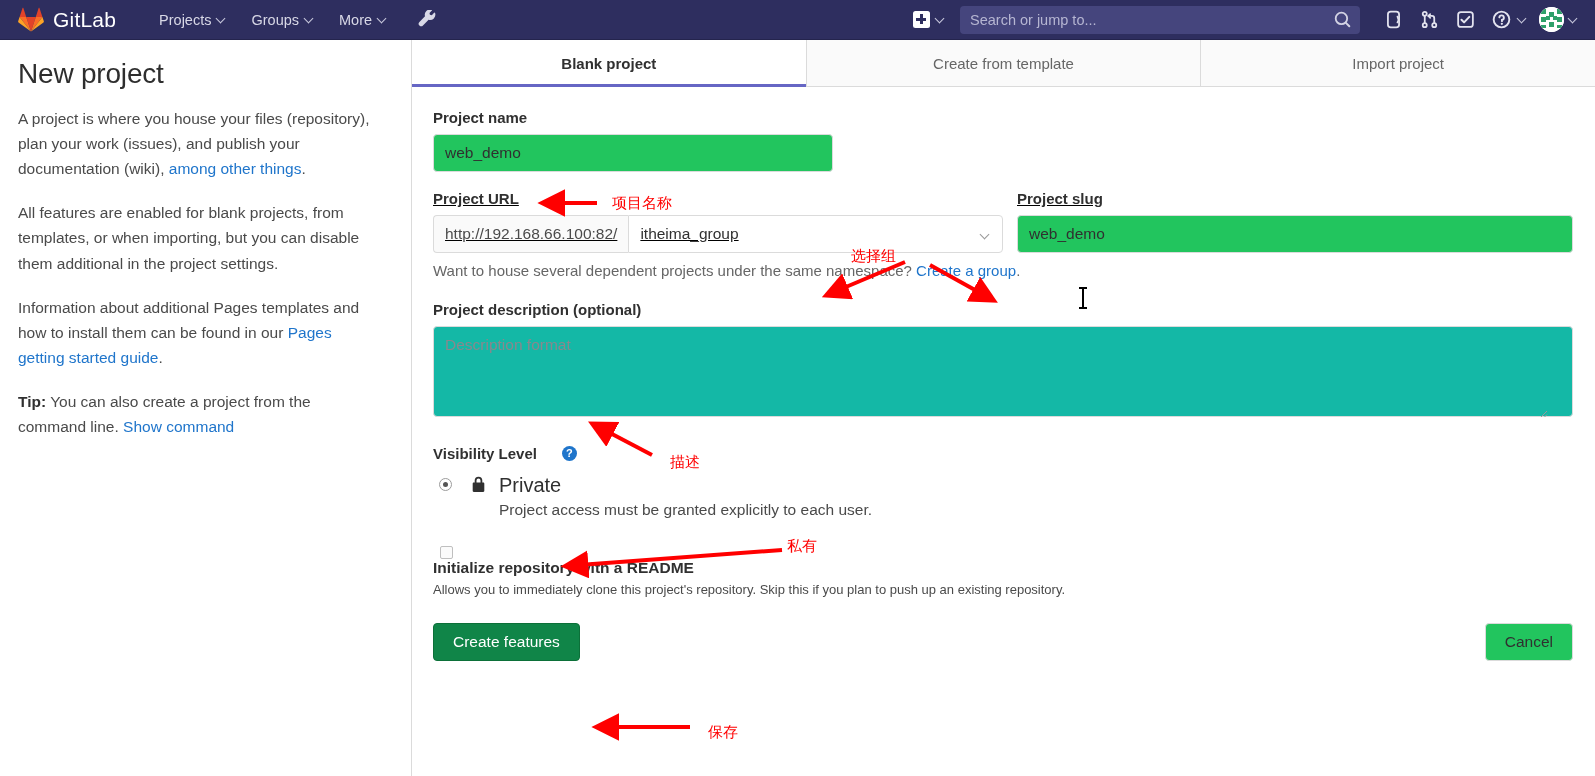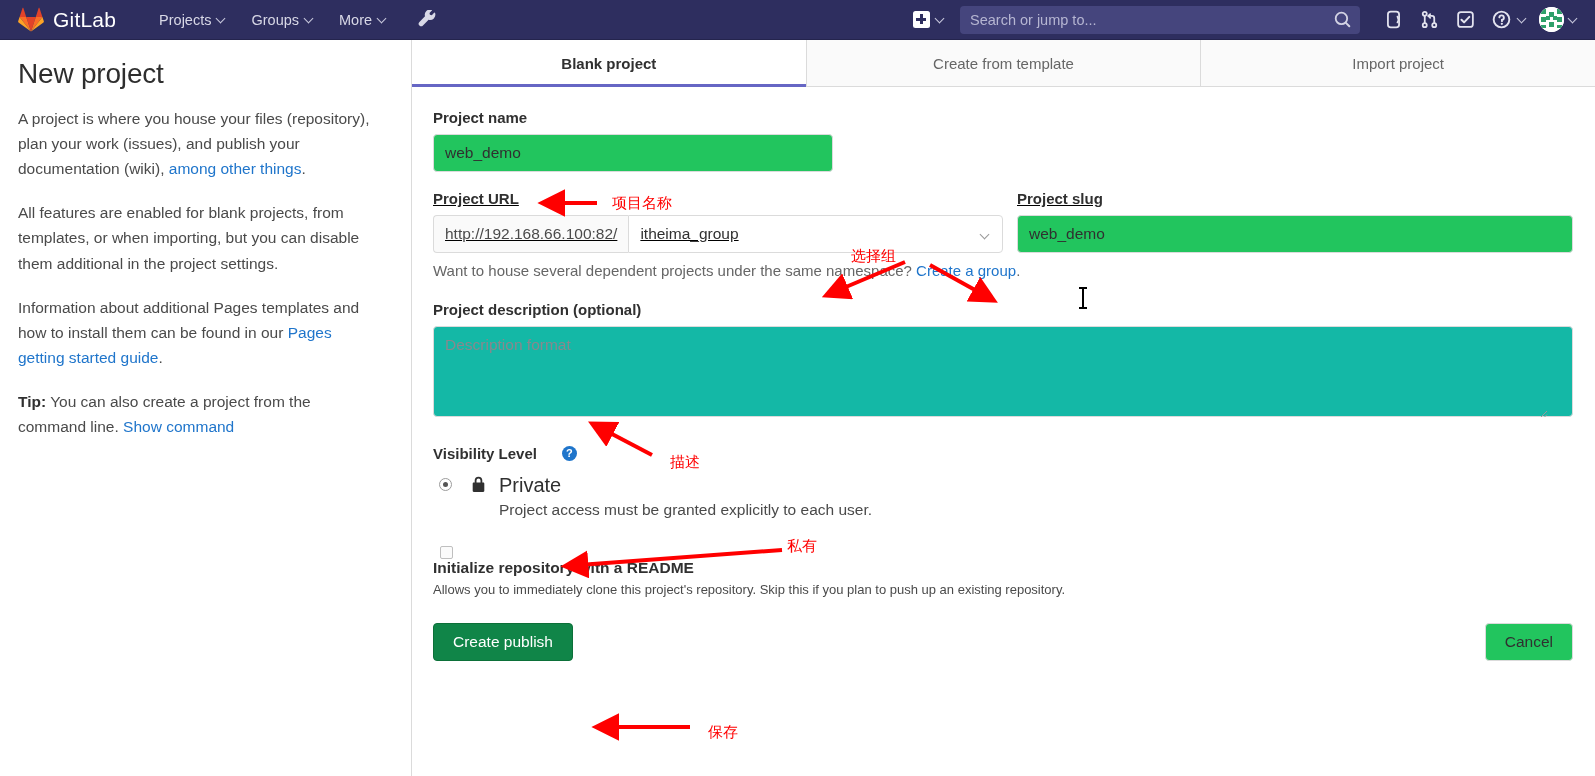--- a/index.html
+++ b/index.html
@@ -414,21 +414,21 @@
       <div class="chk-block">
         <span class="chkbox"></span>
         <div>
           <div class="chk-title">Initialize repository with a README</div>
           <div class="chk-desc">Allows you to immediately clone this project's repository. Skip this if you plan to push up an existing repository.</div>
         </div>
       </div>
 
       
       <div class="btn-row">
-        <button class="btn-create">Create publish</button>
+        <button class="btn-create">Create features</button>
         <button class="btn-cancel">Cancel</button>
       </div>
 
     </div>
   </div>
 </div>
 
 <svg class="anno-layer">
   <defs>
     <marker id="ah" markerWidth="7" markerHeight="7" refX="5.6" refY="3.5" orient="auto">

